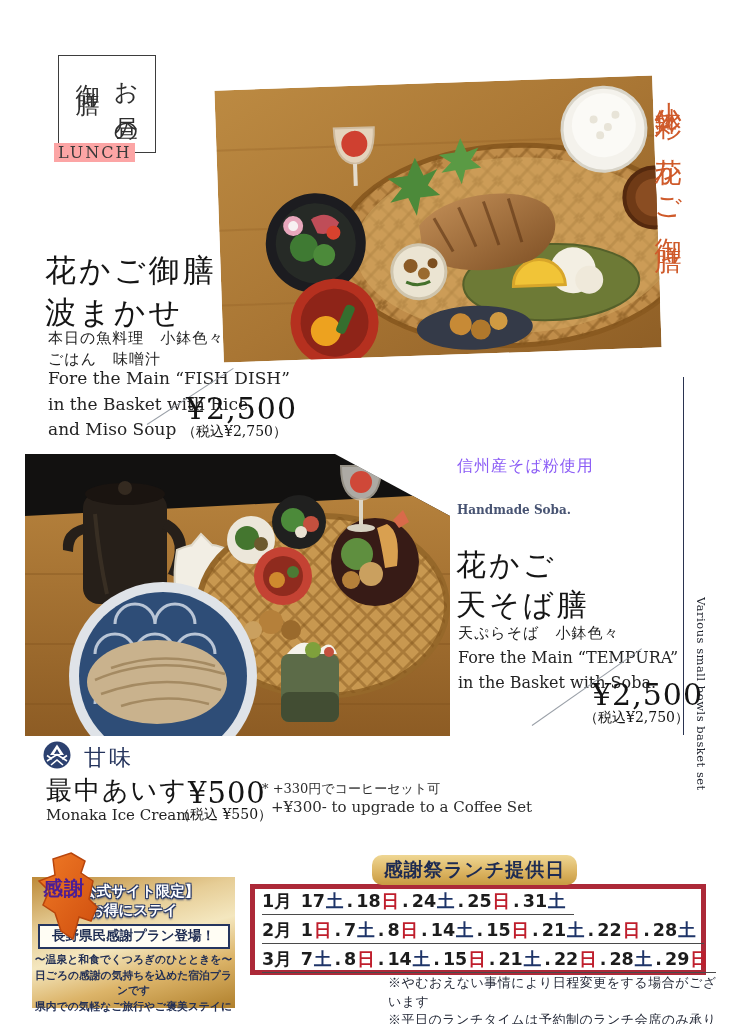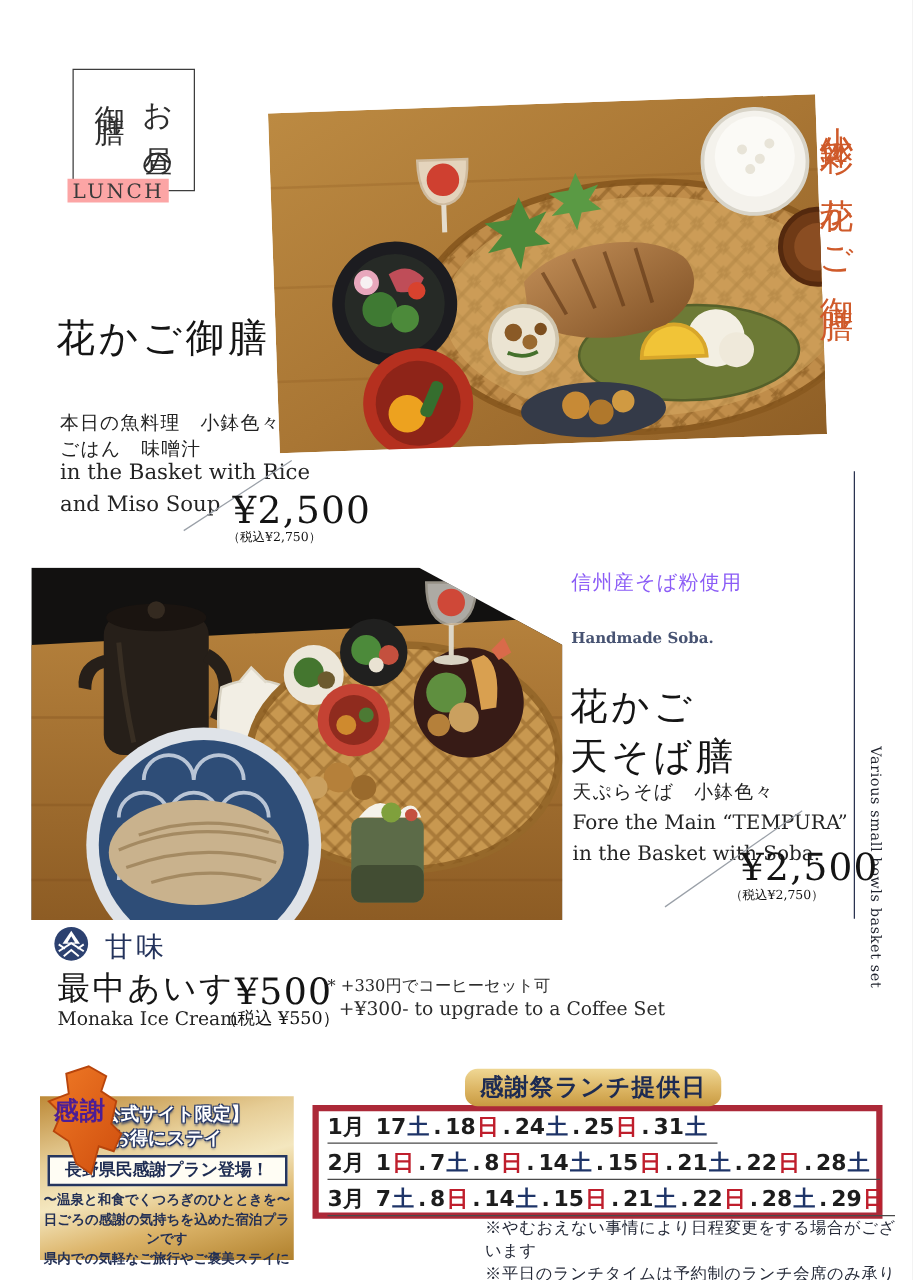--- a/index.html
+++ b/index.html
@@ -26,21 +26,21 @@
   .side-caption{left:694px;top:597px;writing-mode:vertical-rl;font-size:11.5px;
           letter-spacing:.5px;color:#20242e;}
 
   
   .s1-t1{left:45px;top:250px;font-size:31px;letter-spacing:3px;color:#151515;}
   .s1-t2{left:45px;top:292px;font-size:31px;letter-spacing:3px;color:#151515;}
   .s1-jp1{left:48px;top:329px;font-size:15px;letter-spacing:1px;color:#222;}
   .s1-jp2{left:48px;top:350px;font-size:15px;letter-spacing:1px;color:#222;}
   .s1-en{left:48px;top:366px;font-size:17px;line-height:25.5px;color:#242424;}
   .price-big{font-size:30px;letter-spacing:1px;color:#141414;}
-  .price-tax{font-size:10px;color:#141414;}
+  .price-tax{font-size:14px;color:#141414;}
   .s1-price{left:186px;top:391px;}
   .s1-tax{left:182px;top:423px;}
   .diag{height:1px;background:#9aa0a8;transform-origin:left center;}
   .diag1{left:147px;top:424px;width:103px;transform:rotate(-33deg);}
   .diag2{left:532px;top:725px;width:134px;transform:rotate(-35deg);}
 
   
   .s2-badge-jp{left:457px;top:456px;font-size:16px;letter-spacing:1px;color:#8b5cf6;}
   .s2-badge-en{left:457px;top:503px;font-size:12px;font-weight:bold;color:#475372;}
   .s2-t1{left:456px;top:545px;font-size:30px;letter-spacing:3px;color:#151515;}
@@ -175,23 +175,25 @@
       <circle cx="436" cy="122" r="30" fill="#6f3a16" stroke="#54290e" stroke-width="4"></circle>
       <circle cx="436" cy="122" r="19" fill="#8a4d22"></circle>
     </svg>
   </div>
 
   <div class="abs side-title">小鉢彩々　花かご御膳</div>
   <div class="abs vline"></div>
   <div class="abs side-caption">Various small bowls basket set</div>
 
   <div class="abs s1-t1">花かご御膳</div>
+  <div class="abs s1-t2">波まかせ</div>
   <div class="abs s1-jp1">本日の魚料理　小鉢色々</div>
   <div class="abs s1-jp2">ごはん　味噌汁</div>
   <div class="abs s1-en">
+    <div>Fore the Main “FISH DISH”</div>
     <div>in the Basket with Rice</div>
     <div>and Miso Soup</div>
   </div>
   <div class="abs diag diag1"></div>
   <div class="abs s1-price price-big">¥2,500</div>
   <div class="abs s1-tax price-tax">（税込¥2,750）</div>
 
   <div class="abs photo2" role="img">
     <svg viewBox="0 0 425 282">
       <defs>

